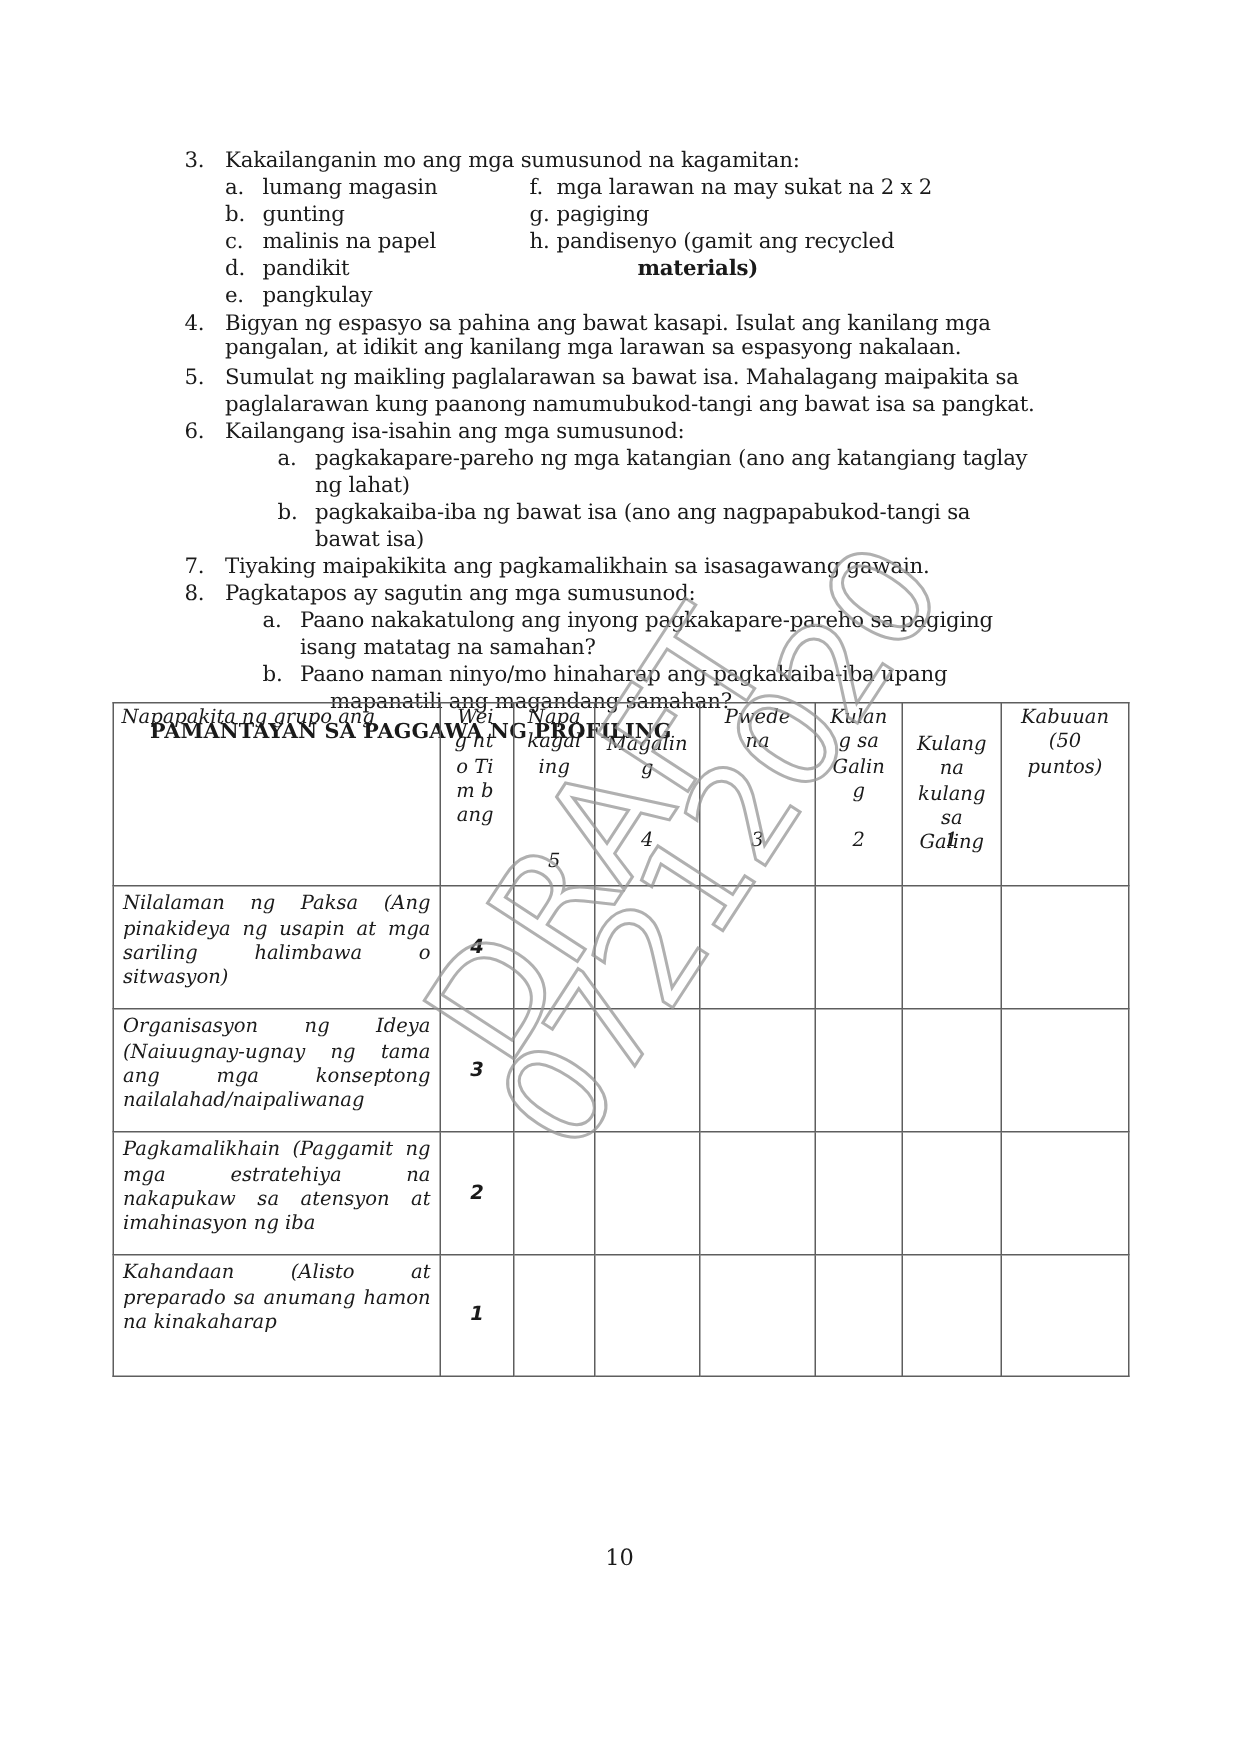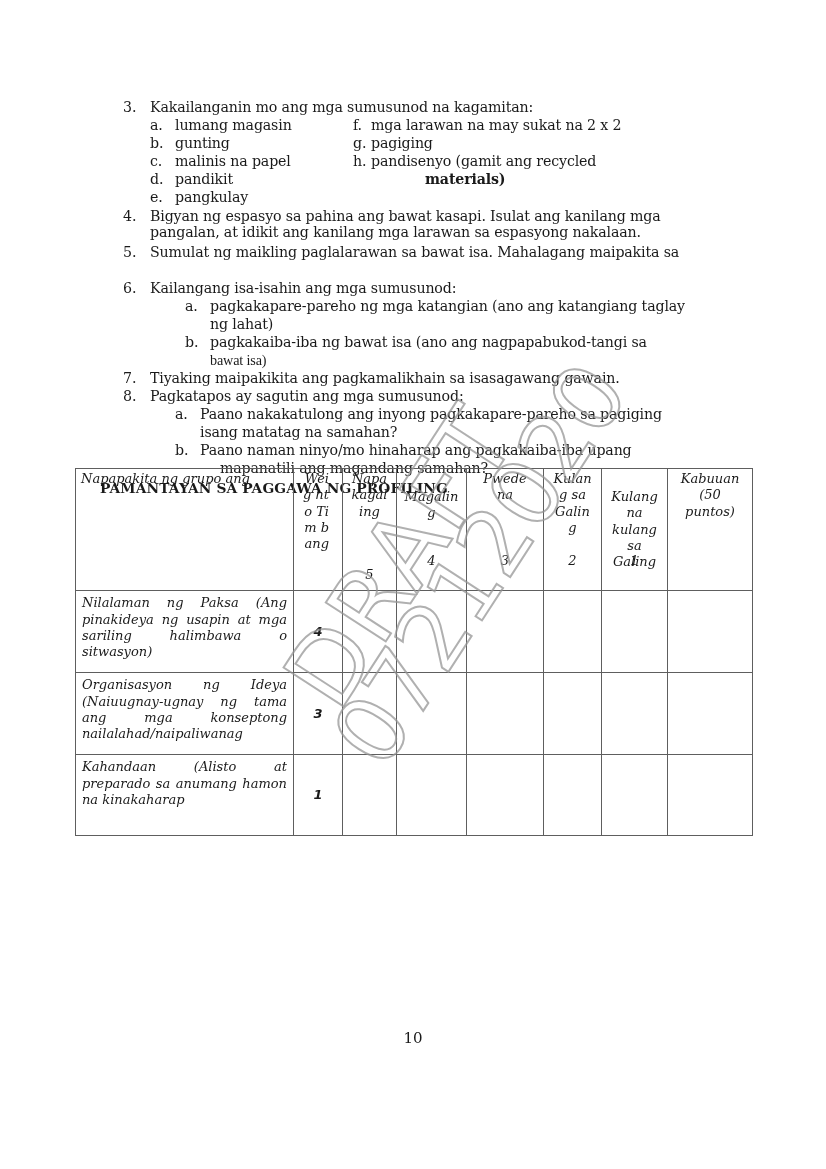--- a/index.html
+++ b/index.html
@@ -56,29 +56,30 @@
   <div class="line" style="left:123px; top:207px;">
     <span>4.</span>
     <span style="position:absolute; left:27px;">Bigyan ng espasyo sa pahina ang bawat kasapi. Isulat ang kanilang mga</span>
   </div>
   <div class="line" style="left:150px; top:223px;">pangalan, at idikit ang kanilang mga larawan sa espasyong nakalaan.</div>
 
   <div class="line" style="left:123px; top:243px;">
     <span>5.</span>
     <span style="position:absolute; left:27px;">Sumulat ng maikling paglalarawan sa bawat isa. Mahalagang maipakita sa</span>
   </div>
+  <div class="line" style="left:150px; top:261px;">paglalarawan kung paanong namumubukod-tangi ang bawat isa sa pangkat.</div>
 
   <div class="line" style="left:123px; top:279px;">
     <span>6.</span>
     <span style="position:absolute; left:27px;">Kailangang isa-isahin ang mga sumusunod:</span>
   </div>
   <div class="line" style="left:185px; top:297px;"><span>a.</span><span style="position:absolute; left:25px;">pagkakapare-pareho ng mga katangian (ano ang katangiang taglay</span></div>
   <div class="line" style="left:210px; top:315px;">ng lahat)</div>
   <div class="line" style="left:185px; top:333px;"><span>b.</span><span style="position:absolute; left:25px;">pagkakaiba-iba ng bawat isa (ano ang nagpapabukod-tangi sa</span></div>
-  <div class="line" style="left:210px; top:351px;font-family:Liberation Serif, serif;">bawat isa)</div>
+  <div class="line" style="left:210px; top:351px;">bawat isa)</div>
 
   <div class="line" style="left:123px; top:369px;">
     <span>7.</span>
     <span style="position:absolute; left:27px;">Tiyaking maipakikita ang pagkamalikhain sa isasagawang gawain.</span>
   </div>
 
   <div class="line" style="left:123px; top:387px;">
     <span>8.</span>
     <span style="position:absolute; left:27px;">Pagkatapos ay sagutin ang mga sumusunod:</span>
   </div>
@@ -133,20 +134,30 @@
     <tr style="height:82px;">
       <td class="crit">Organisasyon ng Ideya (Naiuugnay-ugnay ng tama ang mga konseptong nailalahad/naipaliwanag</td>
       <td class="wt">3</td>
       <td></td>
           <td></td>
           <td></td>
           <td></td>
           <td></td>
           <td></td>
     </tr>
+    <tr style="height:82px;">
+      <td class="crit">Pagkamalikhain (Paggamit ng mga estratehiya na nakapukaw sa atensyon at imahinasyon ng iba</td>
+      <td class="wt">2</td>
+      <td></td>
+          <td></td>
+          <td></td>
+          <td></td>
+          <td></td>
+          <td></td>
+    </tr>
     <tr style="height:81px;">
       <td class="crit">Kahandaan (Alisto at preparado sa anumang hamon na kinakaharap</td>
       <td class="wt">1</td>
       <td></td>
           <td></td>
           <td></td>
           <td></td>
           <td></td>
           <td></td>
     </tr>

